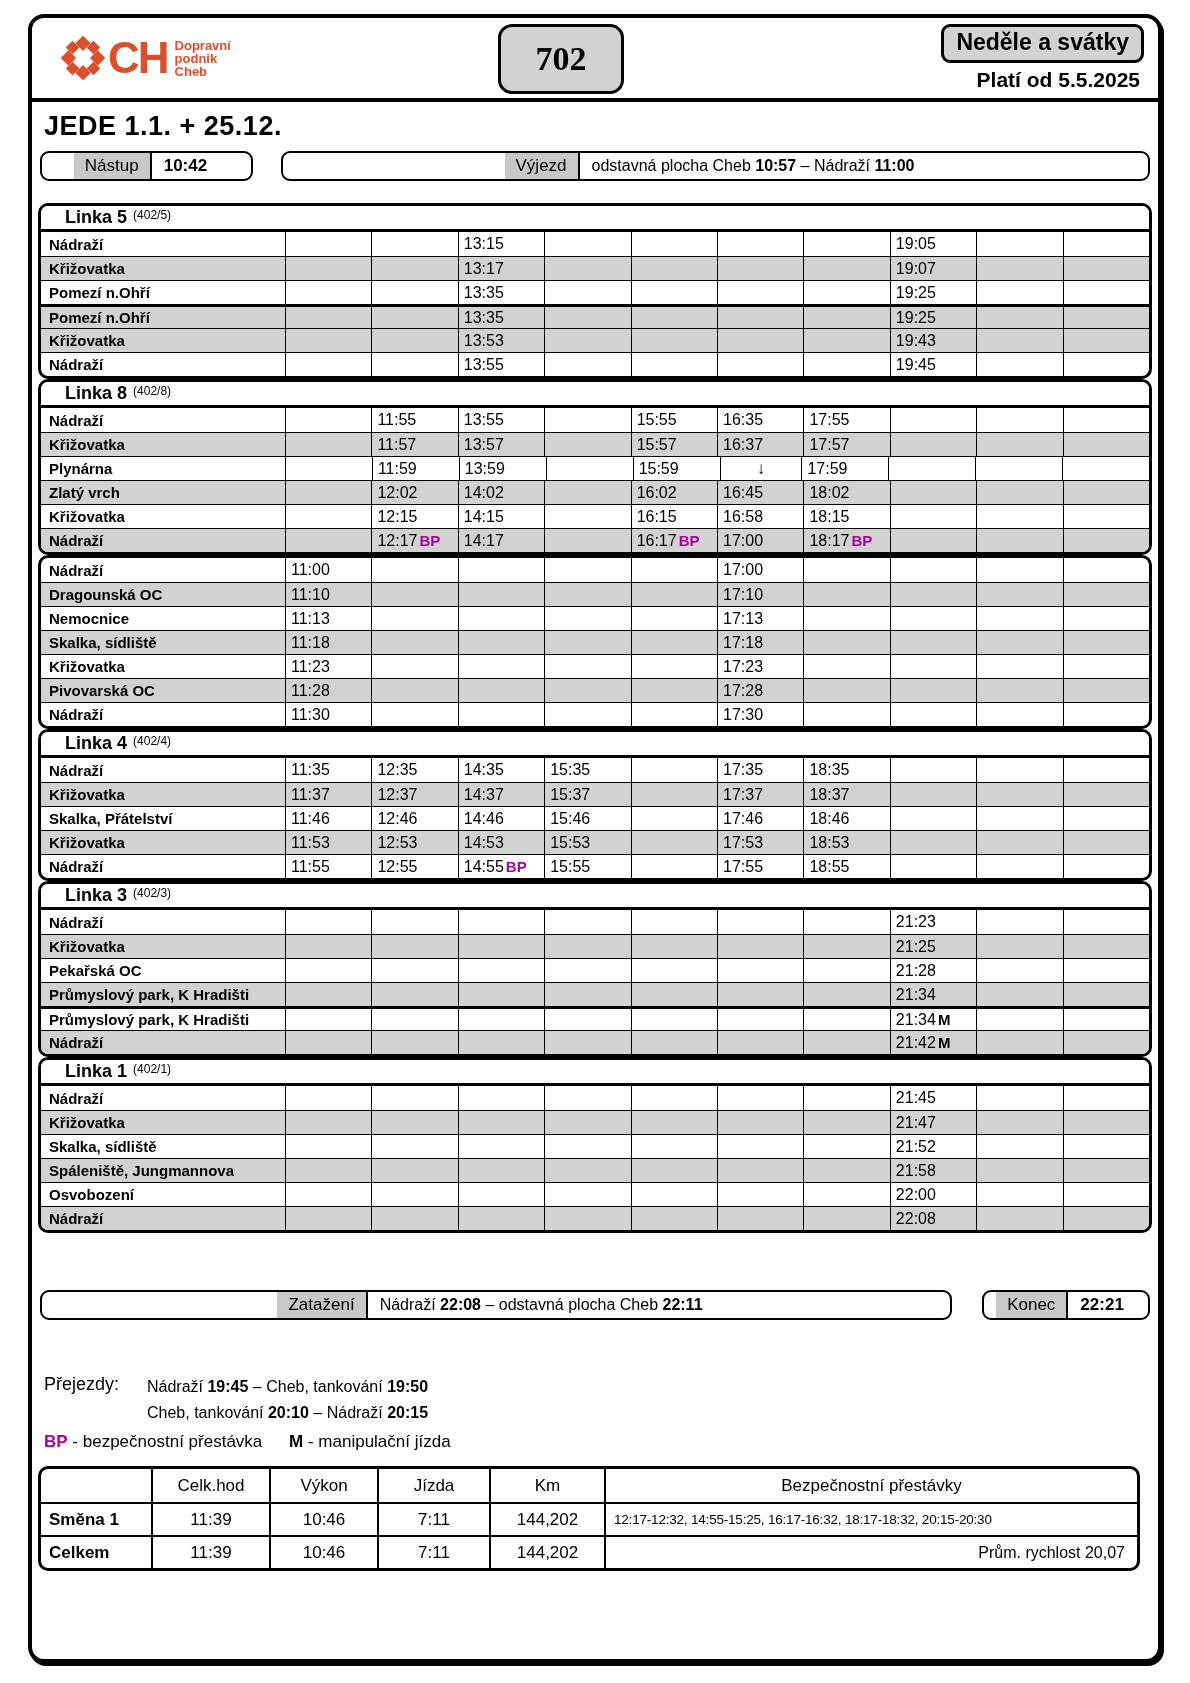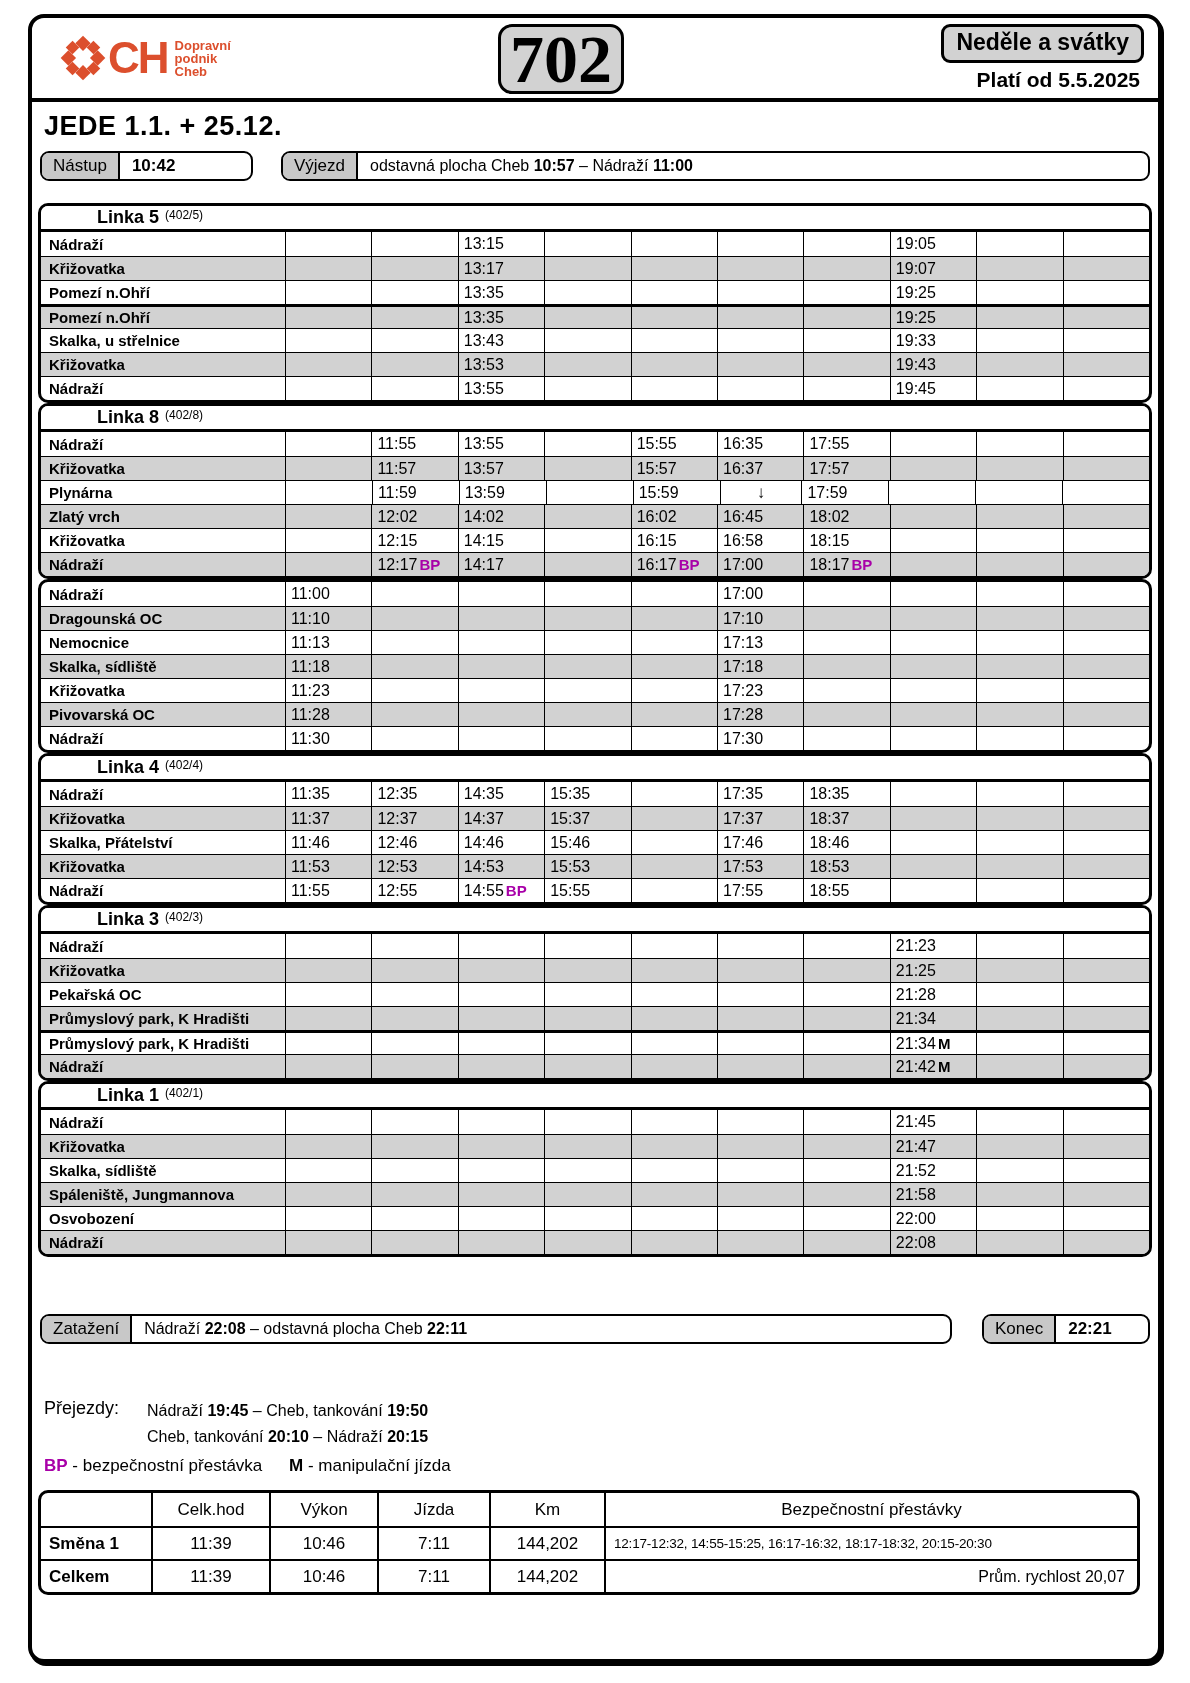--- a/index.html
+++ b/index.html
@@ -14,47 +14,47 @@
     display: flex; align-items: center; padding: 17px 14px; }
   .logo { display: flex; align-items: center; margin-left: 14px; }
   .logo svg { width: 46px; height: 46px; }
   .logo-ch { font-size: 44px; font-weight: bold; letter-spacing: -2px; line-height: 1;
     color: var(--logo); margin-left: 2px; }
   .logo-caption { margin-left: 7px; display: flex; flex-direction: column; }
   .logo-caption span { font-size: 13px; font-weight: bold; color: var(--logo); line-height: 13px; }
   .route-box { position: absolute; left: 466px; top: 6px; width: 126px; height: 70px;
     background: #d2d2d2; border: 3px solid #000; border-radius: 14px;
     display: flex; align-items: center; justify-content: center; }
-  .route-box span { font-family: "Liberation Serif", serif; font-weight: bold; font-size: 68px; }
+  .route-box span { font-family: "Liberation Serif", serif; font-weight: bold; font-size: 34px; }
   .band-right { margin-left: auto; display: flex; flex-direction: column; align-items: flex-end; gap: 5px; }
   .badge { background: #d2d2d2; border: 3px solid #000; border-radius: 9px;
     font-size: 23px; font-weight: bold; padding: 2px 12px 4px; }
   .valid-from { font-size: 21px; font-weight: bold; margin-right: 4px; }
 
   
   .jede { margin: 9px 0 0 12px; font-size: 27px; font-weight: bold; letter-spacing: 0.5px; }
   .boards-row { display: flex; margin: 9px 8px 0 8px; gap: 28px; }
   .board { display: flex; align-items: stretch; border: 2px solid #000; border-radius: 9px;
-    overflow: hidden; height: 30px; background: #fff; }
+    overflow: hidden; height: 30px; background: #fff; justify-content: center; }
   .blabel { background: #c8c8c8; border-right: 2px solid #000; display: flex; align-items: center;
     padding: 0 11px; font-size: 17px; white-space: nowrap; }
   .bval { display: flex; align-items: center; padding: 0 12px; font-size: 17px; font-weight: bold; }
   .btext { display: flex; align-items: center; padding: 0 12px; font-size: 16px; white-space: pre; }
   .btext .bold { font-weight: bold; }
   .board-nastup { width: 213px; }
   .board-vyjezd { flex: 1; }
   .board-zatazeni { flex: 1; }
   .board-konec { width: 168px; margin-left: 2px; }
   .board-konec .bval { font-size: 17px; }
 
   
   #tables { margin: 22px 6px 0 6px; }
   .linka { border: 3px solid #000; border-radius: 10px; overflow: hidden; background: #fff; }
   .linka + .linka { margin-top: 0px; }
-  .lhead { height: 26px; display: flex; align-items: center; padding-left: 56px;
+  .lhead { height: 26px; display: flex; align-items: center; padding-left: 24px;
     border-bottom: 3px solid #000; background: #fff; }
   .ltitle { font-size: 18px; font-weight: bold; }
   .lcode { font-size: 12px; margin-left: 6px; position: relative; top: -3px; }
   .trow { display: flex; height: 24px; }
   .trow + .trow { border-top: 1px solid #000; }
   .trow.alt { background: #d2d2d2; }
   .trow.split-top { border-top: 3px solid #000; }
   .station { width: 244px; display: flex; align-items: center; padding-left: 8px;
     font-size: 15px; font-weight: bold; white-space: nowrap; overflow: hidden; }
   .tcell { flex: 1 1 0; border-left: 1px solid #000; display: flex; align-items: center;
@@ -186,33 +186,20 @@
           <div class="tcell"></div>
           <div class="tcell">13:35</div>
           <div class="tcell"></div>
           <div class="tcell"></div>
           <div class="tcell"></div>
           <div class="tcell"></div>
           <div class="tcell">19:25</div>
           <div class="tcell"></div>
           <div class="tcell"></div>
         </div>
-        <div class="trow">
-          <div class="station">Skalka, u střelnice</div>
-          <div class="tcell"></div>
-          <div class="tcell"></div>
-          <div class="tcell">13:43</div>
-          <div class="tcell"></div>
-          <div class="tcell"></div>
-          <div class="tcell"></div>
-          <div class="tcell"></div>
-          <div class="tcell">19:33</div>
-          <div class="tcell"></div>
-          <div class="tcell"></div>
-        </div>
         <div class="trow alt">
           <div class="station">Křižovatka</div>
           <div class="tcell"></div>
           <div class="tcell"></div>
           <div class="tcell">13:53</div>
           <div class="tcell"></div>
           <div class="tcell"></div>
           <div class="tcell"></div>
           <div class="tcell"></div>
           <div class="tcell">19:43</div>

